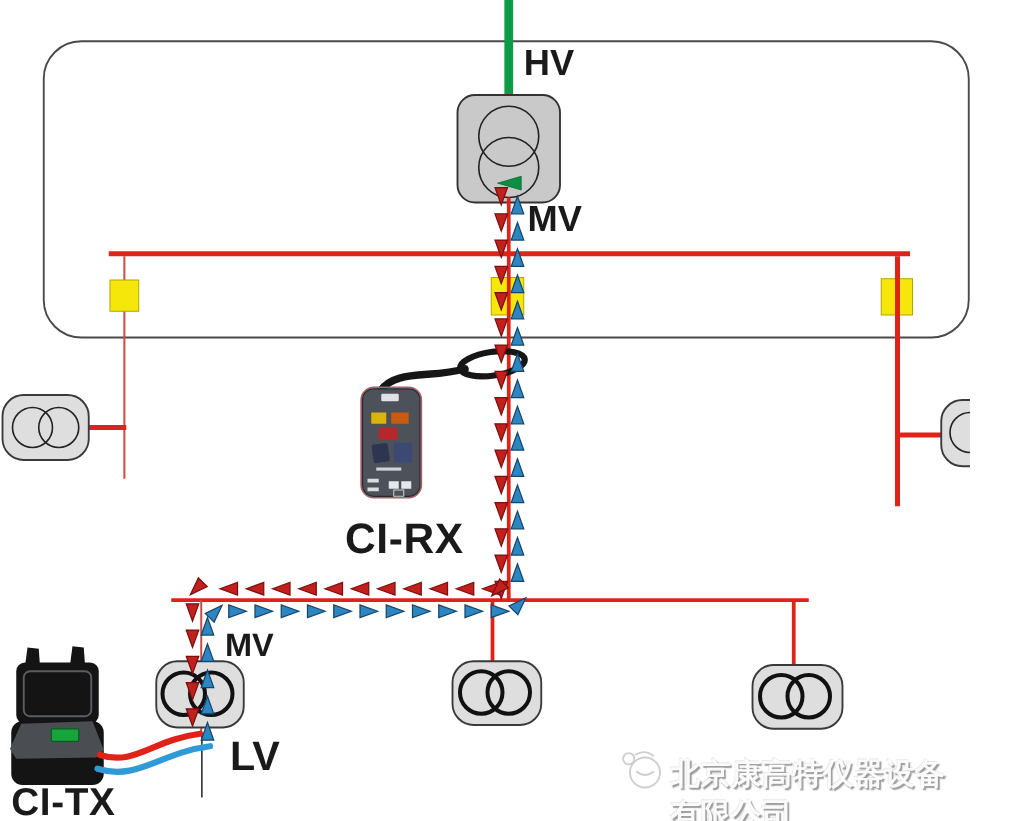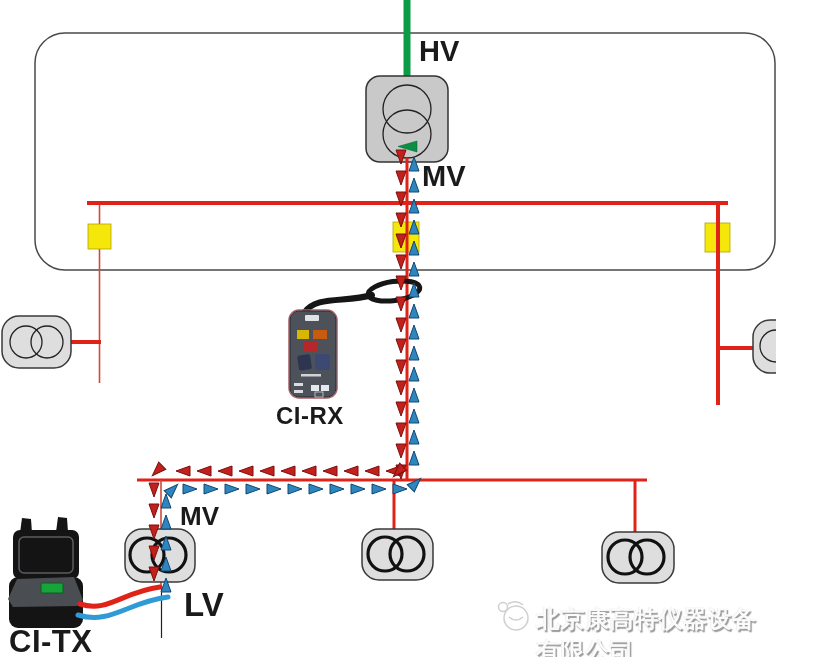--- a/index.html
+++ b/index.html
@@ -2,21 +2,21 @@
 <html style="--line-red: #e02318; --thin-red: #cf4a3c; --signal-red: #c1201c; --signal-red-edge: #7d0f0f; --signal-blue: #2e86c1; --signal-blue-edge: #13466f; --hv-green: #0c9b47; --arrow-green: #0a8f43; --switch-yellow: #f6e70a; --switch-border: #b3a400; --equip-gray: #c9c9c9; --equip-gray-light: #dedede; --outline: #4a4a4a; --device-body: #4d525a; --case-black: #141414; --cable-blue: #2f9ad6; --watermark-gray: #cfcfcf;"><head>
 <meta charset="utf-8">
 <style>
   html,body{margin:0;padding:0;background:#fff;}
   #stage{position:relative;width:776px;height:657px;background:#fff;overflow:hidden;
          font-family:"Liberation Sans","DejaVu Sans",sans-serif;}
   #stage svg{position:absolute;left:0;top:0;}
   .label{position:absolute;font-weight:bold;color:#1a1a1a;line-height:1;white-space:nowrap;}
   .lbl-hv{left:419px;top:37px;font-size:29px;}
   .lbl-mv-top{left:422px;top:162px;font-size:29px;}
-  .lbl-cirx{left:276px;top:404px;font-size:24px;letter-spacing:0.5px;}
+  .lbl-cirx{left:276px;top:414px;font-size:34px;letter-spacing:0.5px;}
   .lbl-mv-bot{left:180px;top:503px;font-size:26px;}
   .lbl-lv{left:184px;top:588px;font-size:33px;}
   .lbl-citx{left:9px;top:626px;font-size:31px;letter-spacing:0.5px;}
   .watermark{position:absolute;left:536px;top:603px;font-size:24px;font-weight:bold;
              color:#fbfbfb;text-shadow:1.5px 1.5px 1px #9b9b9b, -0.5px -0.5px 0 #e8e8e8;
              letter-spacing:0.5px;}
   
   .boundary{fill:#fff;stroke:var(--outline);stroke-width:1.5;}
   .hv-line{stroke:var(--hv-green);stroke-width:7;}
   .bus{stroke:var(--line-red);stroke-width:4;fill:none;}

